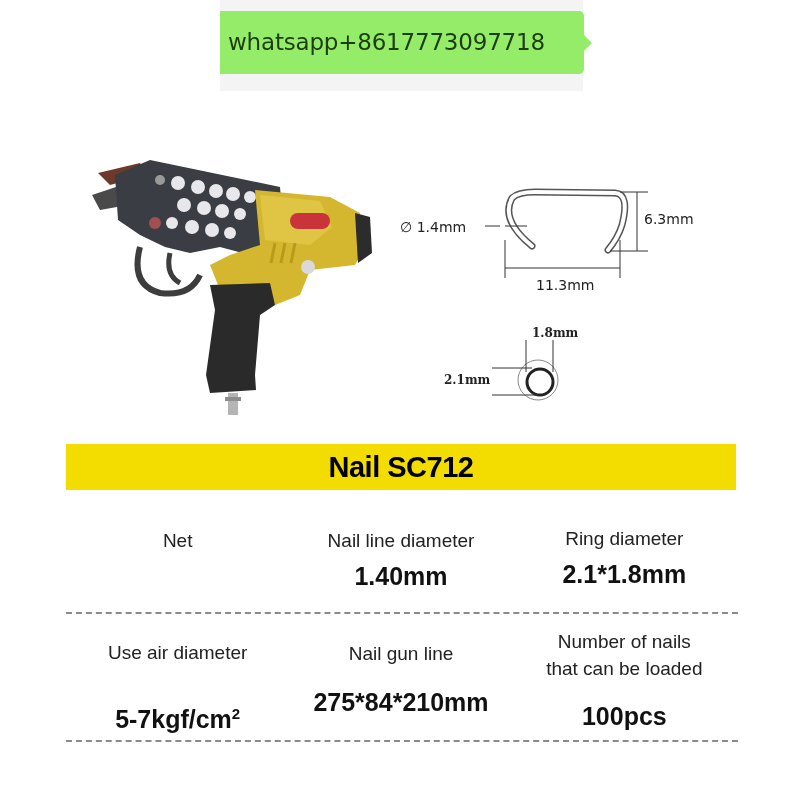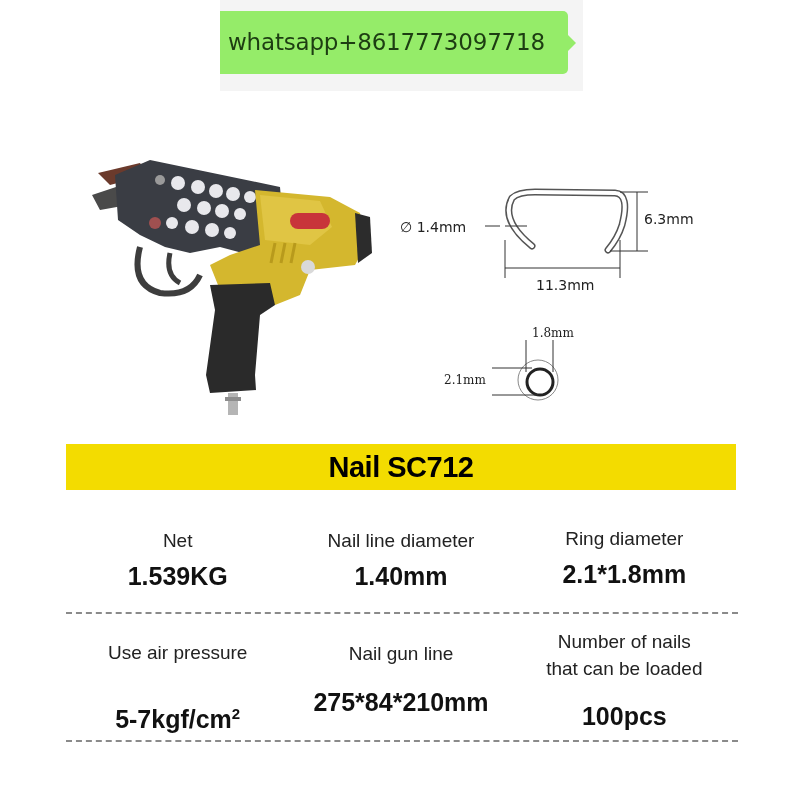--- a/index.html
+++ b/index.html
@@ -1,29 +1,29 @@
 <!DOCTYPE html>
 <html><head>
 <meta charset="utf-8">
 <style>
   html, body { margin: 0; padding: 0; background: #ffffff; }
   body { width: 800px; height: 800px; position: relative; overflow: hidden; font-family: "Liberation Sans", sans-serif; color: #111; }
 
   
   .wa-wrap { position: absolute; left: 220px; top: 0; width: 363px; height: 91px; background: #f4f4f4; }
-  .wa-bubble { position: absolute; left: 0; top: 11px; width: 348px; height: 63px; background: #95ec69; border-radius: 0 5px 5px 0; }
+  .wa-bubble { position: absolute; left: 0; top: 11px; width: 348px; height: 63px; background: #95ec69; border-radius: 0 5px 5px 0; padding-left: 16px; }
   .wa-bubble::after { content: ""; position: absolute; right: -8px; top: 24px; border-top: 8px solid transparent; border-bottom: 8px solid transparent; border-left: 8px solid #95ec69; }
   .wa-text { position: absolute; left: 8px; top: 0; height: 63px; line-height: 63px; font-size: 23px; color: #1d3d12; letter-spacing: -0.2px; font-family: "DejaVu Sans", sans-serif; }
 
   
   .gun { position: absolute; left: 70px; top: 135px; width: 310px; height: 290px; }
 
   
   .staple { position: absolute; left: 390px; top: 180px; width: 330px; height: 120px; }
-  .ring { position: absolute; left: 420px; top: 310px; width: 200px; height: 110px; }
+  .ring { position: absolute; left: 420px; top: 310px; width: 200px; height: 110px; font-weight: bold; }
   .dim { font-family: "DejaVu Sans", sans-serif; font-size: 14px; fill: #222; }
   .dim-serif { font-family: "DejaVu Serif", serif; font-size: 12px; fill: #222; }
 
   
   .model-bar { position: absolute; left: 66px; top: 444px; width: 670px; height: 46px; background: #f3dc00; display: flex; align-items: center; justify-content: center; }
   .model-title { font-size: 29px; font-weight: bold; color: #000; letter-spacing: -0.5px; }
 
   
   .spec-row { position: absolute; left: 66px; width: 670px; display: flex; }
   .spec-cell { flex: 1; display: flex; flex-direction: column; align-items: center; }
@@ -114,36 +114,35 @@
   </svg>
 </div>
 
 <div class="model-bar">
   <span class="model-title">Nail SC712</span>
 </div>
 
 <div class="spec-row" style="top:527px;">
   <div class="spec-cell">
     <span class="spec-label">Net</span>
-    <span class="spec-value" style="margin-top:8px;">1.539KG</span>
   </div>
   <div class="spec-cell">
     <span class="spec-label">Nail line diameter</span>
     <span class="spec-value" style="margin-top:8px;">1.40mm</span>
   </div>
   <div class="spec-cell">
     <span class="spec-label" style="margin-top:-2px;">Ring diameter</span>
     <span class="spec-value" style="margin-top:8px;">2.1*1.8mm</span>
   </div>
 </div>
 <div class="divider" style="top:612px;"></div>
 
 <div class="spec-row" style="top:628px;">
   <div class="spec-cell" style="padding-top:11px;">
-    <span class="spec-label">Use air pressure</span>
+    <span class="spec-label">Use air diameter</span>
     <span class="spec-value" style="margin-top:39px;"><span>5-7kgf/cm</span><sup>2</sup></span>
   </div>
   <div class="spec-cell" style="padding-top:12px;">
     <span class="spec-label">Nail gun line</span>
     <span class="spec-value" style="margin-top:21px;">275*84*210mm</span>
   </div>
   <div class="spec-cell">
     <span class="spec-label">Number of nails</span>
     <span class="spec-label">that can be loaded</span>
     <span class="spec-value" style="margin-top:20px;text-align:right;">100pcs</span>

